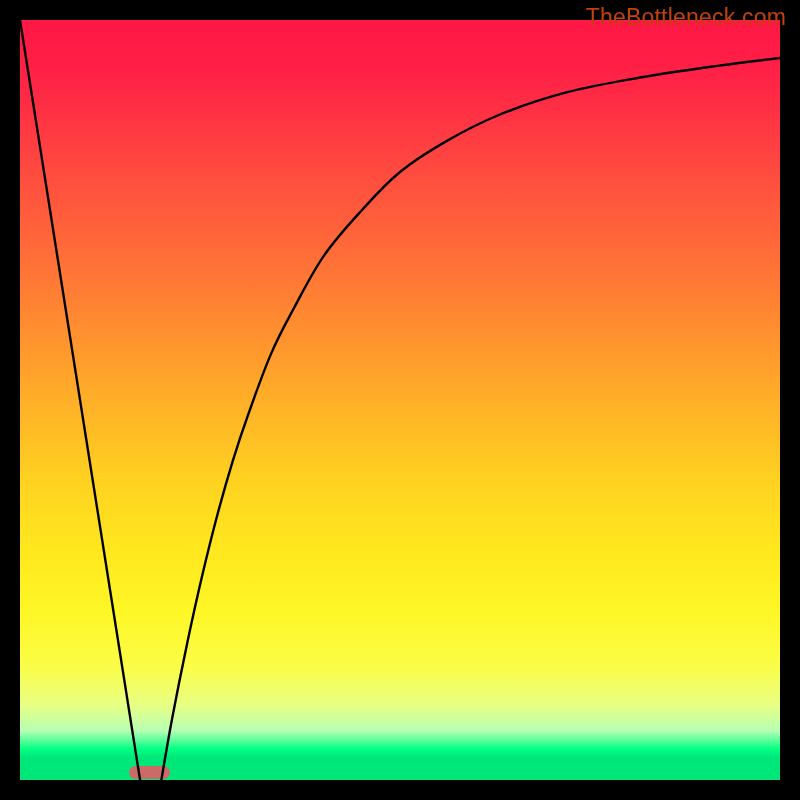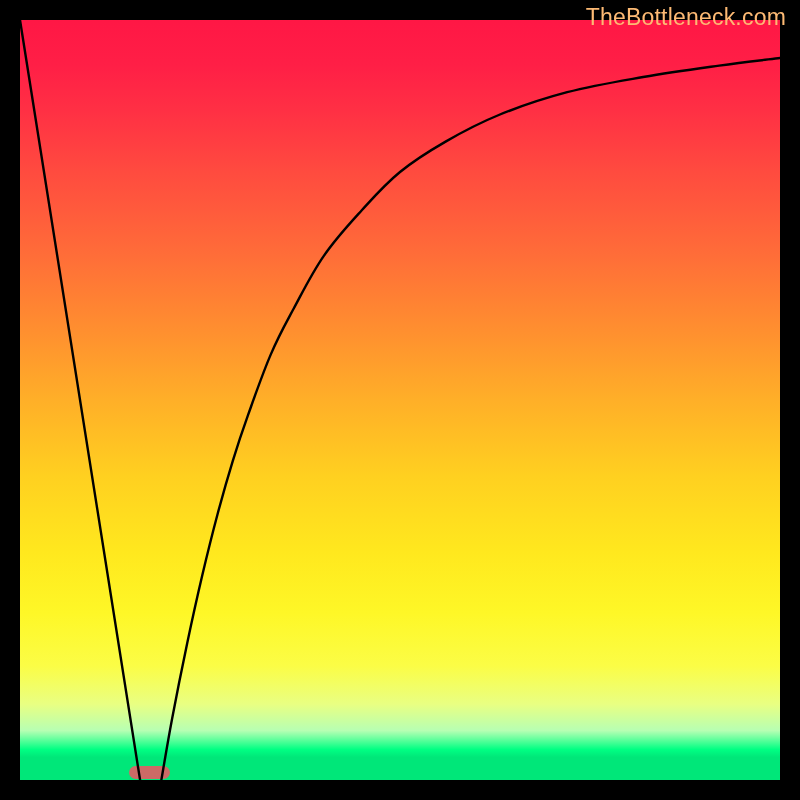--- a/index.html
+++ b/index.html
@@ -9,21 +9,21 @@
     height: 800px;
     background: #000;
     position: relative;
   }
   .watermark {
     position: absolute;
     top: 4px;
     right: 14px;
     font-family: Arial, Helvetica, sans-serif;
     font-size: 23px;
-    color: #fdba74;
+    color: #c2410c;
     letter-spacing: 0.2px;
     z-index: 10;
   }
   .plot {
     position: absolute;
     left: 20px;
     top: 20px;
     width: 760px;
     height: 760px;
   }

